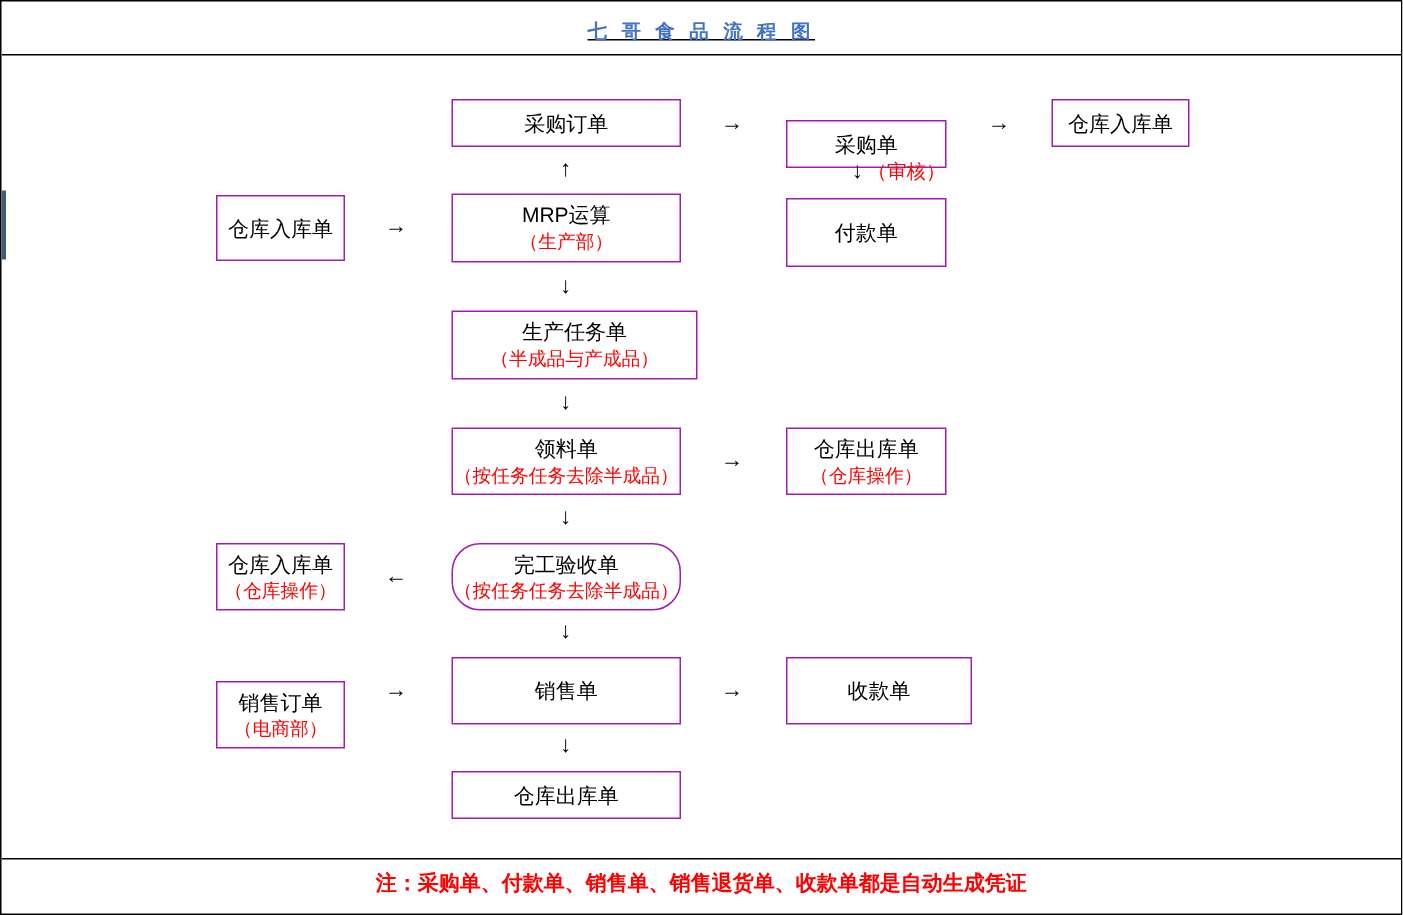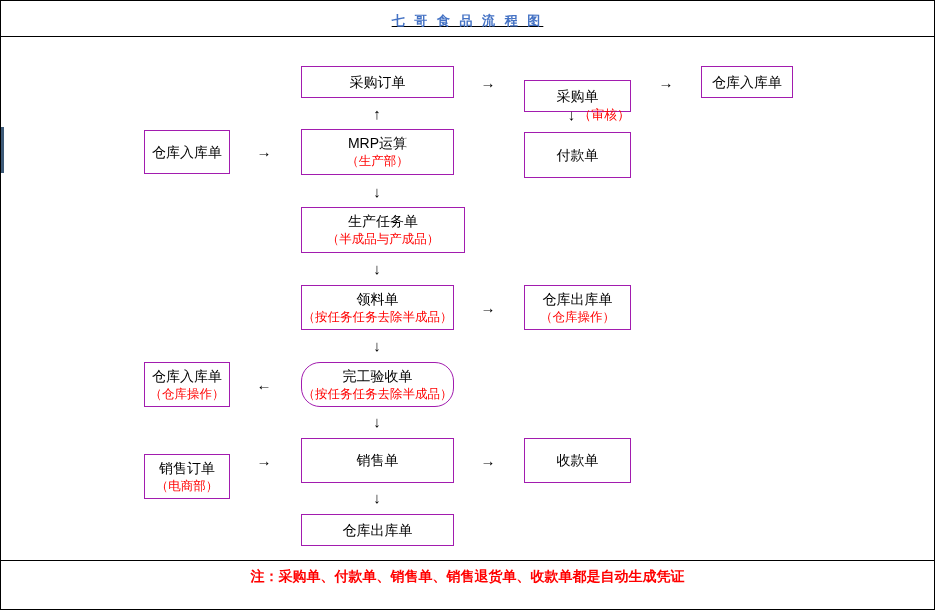--- a/index.html
+++ b/index.html
@@ -25,21 +25,21 @@
   }
   .title-text {
     color: var(--title-color, #4472C4);
     font-size: 13px;
     font-weight: bold;
     letter-spacing: 3px;
     white-space: nowrap;
   }
   .note-band {
     position: absolute;
-    left: 0; right: 0; bottom: 16px;
+    left: 0; right: 0; bottom: 4px;
     height: 32px;
     border-top: 1px solid #000000;
     display: flex;
     align-items: center;
     justify-content: center;
   }
   .note-text {
     color: var(--red-color, #FF0000);
     font-size: 14px;
     font-weight: bold;
@@ -145,21 +145,21 @@
         <div class="box-label">完工验收单</div>
         <div class="box-sub">（按任务任务去除半成品）</div>
       </div>
       <div class="box" style="left: 143px; top: 453px; width: 86px; height: 45px;">
         <div class="box-label">销售订单</div>
         <div class="box-sub">（电商部）</div>
       </div>
       <div class="box" style="left: 300px; top: 437px; width: 153px; height: 45px;">
         <div class="box-label">销售单</div>
       </div>
-      <div class="box" style="left: 523px; top: 437px; width: 107px; height: 45px;">
+      <div class="box" style="left: 523px; top: 437px; width: 124px; height: 45px;">
         <div class="box-label">收款单</div>
       </div>
       <div class="box" style="left: 300px; top: 513px; width: 153px; height: 32px;">
         <div class="box-label">仓库出库单</div>
       </div>
       <div class="arrow" style="left: 487px; top: 81px;">
         <span class="arrow-glyph">→</span>
       </div>
       <div class="arrow" style="left: 665px; top: 81px;">
         <span class="arrow-glyph">→</span>

